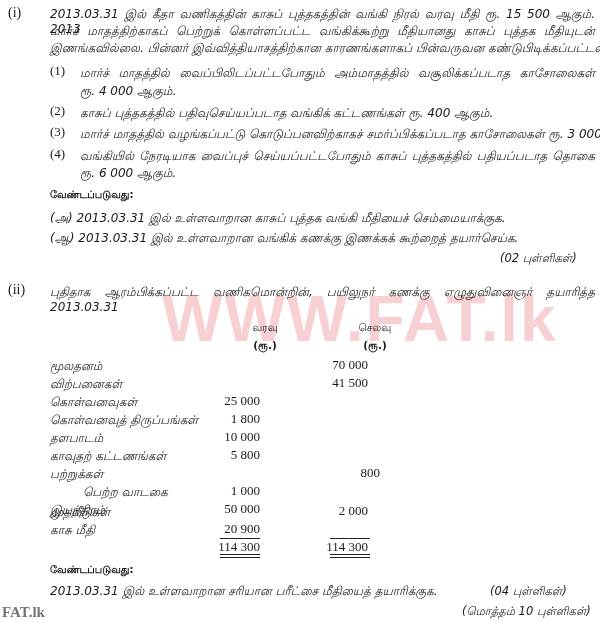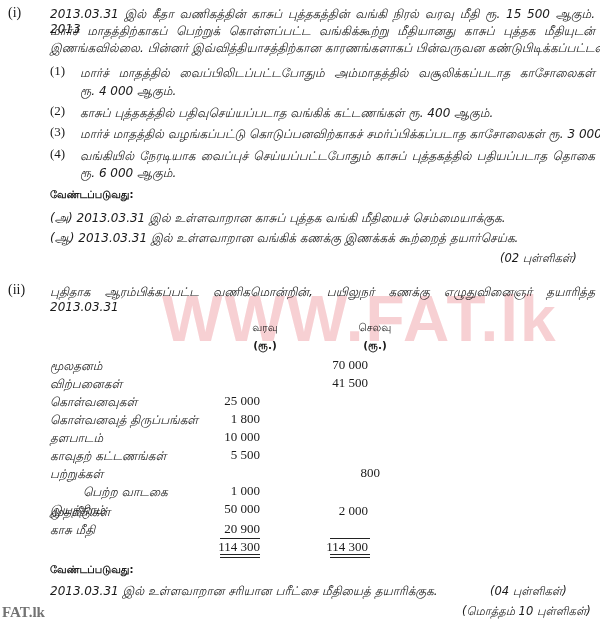--- a/index.html
+++ b/index.html
@@ -88,21 +88,21 @@
       <div class="amt col-dr" style="top:411px;">1 800</div>
       <div class="amt col-cr" style="top:411px;"></div>
     </div>
     <div>
       <div class="row ta" style="left:50px;top:431px;">தளபாடம்</div>
       <div class="amt col-dr" style="top:429px;">10 000</div>
       <div class="amt col-cr" style="top:429px;"></div>
     </div>
     <div>
       <div class="row ta" style="left:50px;top:449px;">காவுதற் கட்டணங்கள்</div>
-      <div class="amt col-dr" style="top:447px;">5 500</div>
+      <div class="amt col-dr" style="top:447px;">5 800</div>
       <div class="amt col-cr" style="top:447px;"></div>
     </div>
     <div>
       <div class="row ta" style="left:50px;top:467px;">பற்றுக்கள்</div>
       <div class="amt col-dr" style="top:465px;"></div>
       <div class="amt col-cr" style="top:465px;left:310px;">800</div>
     </div>
     <div>
       <div class="row ta" style="left:50px;top:485px;margin-left:33px;">பெற்ற வாடகை</div>
       <div class="amt col-dr" style="top:483px;">1 000</div>

